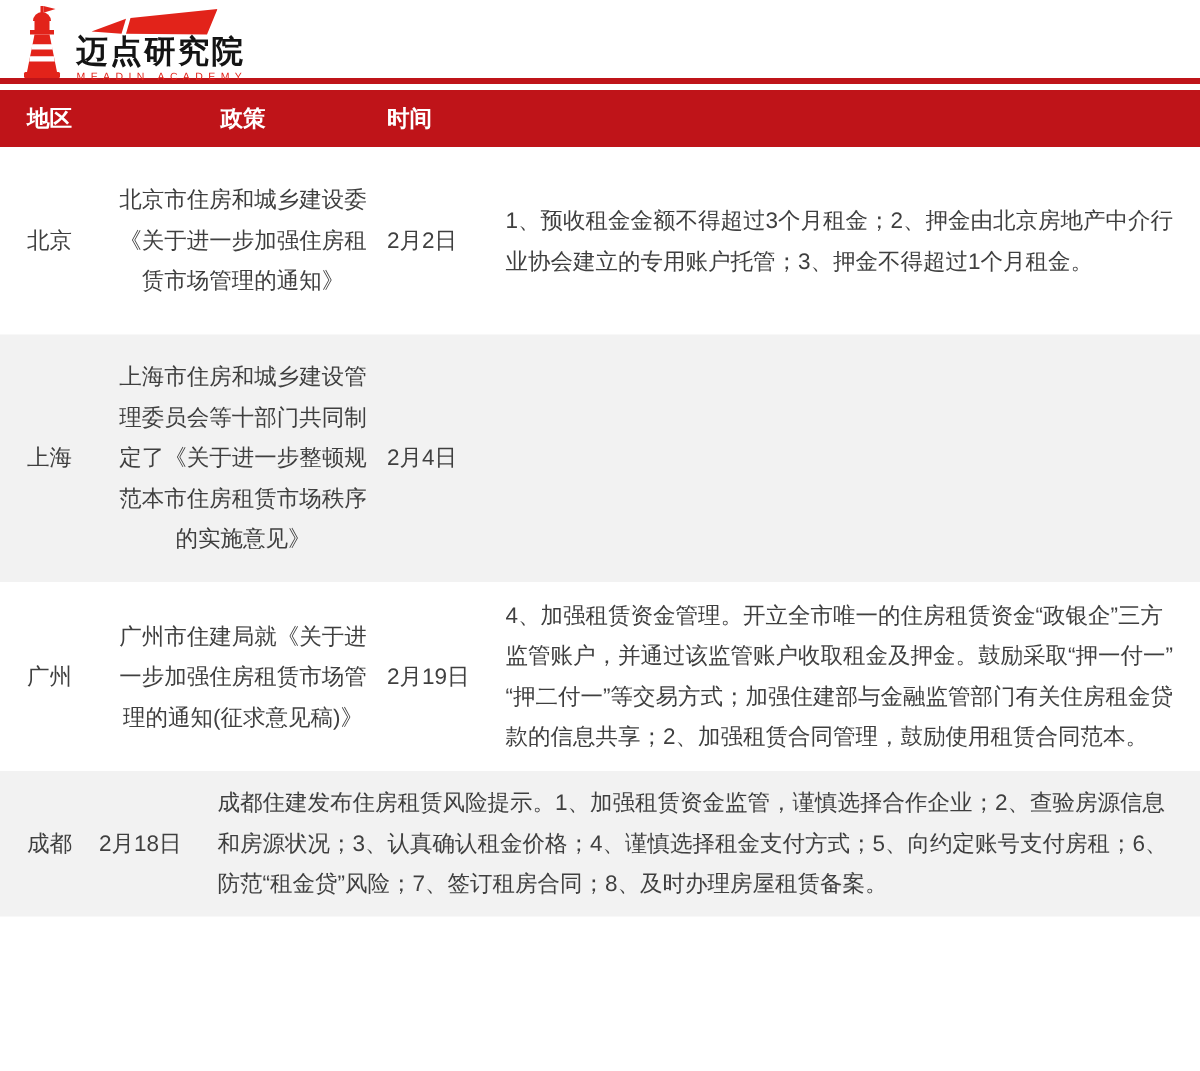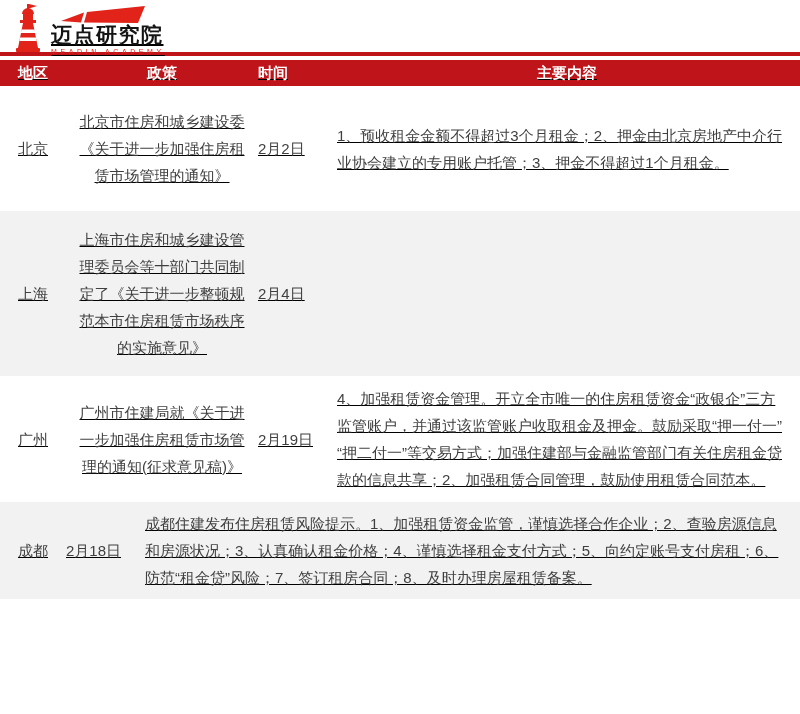--- a/index.html
+++ b/index.html
@@ -5,35 +5,35 @@
   :root{
     --brand_red:#e2231a;
     --bar_red:#bf1419;
     --stripe_gray:#f2f2f2;
     --text_dark:#3f3f3f;
     --header_text:#ffffff;
   }
   *{margin:0;padding:0;box-sizing:border-box;}
   html,body{background:#ffffff;}
   body{font-family:"Liberation Sans","DejaVu Sans",sans-serif;}
-  .page{width:800px;height:714px;overflow:hidden;background:#ffffff;text-decoration:underline;}
+  .page{width:800px;height:714px;overflow:hidden;background:#ffffff;}
 
   
   .brand{display:flex;align-items:flex-start;height:52px;padding:4px 0 0 10px;background:#ffffff;}
   .brand-right{display:flex;flex-direction:column;margin-left:5px;}
   .flag-svg{margin:2px 0 0 10px;}
   .brand-title{font-size:21px;font-weight:bold;color:#141414;letter-spacing:1.5px;line-height:22px;}
   .brand-subtitle{font-size:7px;color:var(--brand_red);letter-spacing:3.6px;line-height:9px;margin-top:1px;}
 
   .divider{height:4px;background:var(--bar_red);}
   .gap{height:4px;background:#ffffff;}
 
   
   .table{width:100%;color:var(--text_dark);}
-  .thead{display:flex;align-items:center;height:26px;background:var(--bar_red);color:var(--header_text);font-weight:bold;font-size:15px;}
+  .thead{display:flex;align-items:center;height:38px;background:var(--bar_red);color:var(--header_text);font-weight:bold;font-size:15px;}
   .trow{display:flex;align-items:center;background:#ffffff;}
   .trow.striped{background:var(--stripe_gray);}
   .row-0{min-height:103px;}
   .row-1{min-height:125px;}
   .row-2{min-height:165px;}
   .row-3{min-height:126px;}
   .row-4{min-height:97px;}
 
   .col-region{width:66px;flex:0 0 66px;text-align:center;}
   .col-policy{width:192px;flex:0 0 192px;text-align:center;padding:6px 13px;}
@@ -79,21 +79,20 @@
 
   <div class="divider"></div>
   <div class="gap"></div>
 
   <div class="table">
 
     <div class="thead">
       <div class="th col-region">地区</div>
       <div class="th col-policy">政策</div>
       <div class="th col-time">时间</div>
-      <div class="th col-content">主要内容</div>
     </div>
 
 
     <div class="trow row-1">
       <div class="td col-region">北京</div>
       <div class="td col-policy">北京市住房和城乡建设委《关于进一步加强住房租赁市场管理的通知》</div>
       <div class="td col-time">2月2日</div>
       <div class="td col-content">1、预收租金金额不得超过3个月租金；2、押金由北京房地产中介行业协会建立的专用账户托管；3、押金不得超过1个月租金。</div>
     </div>
 

